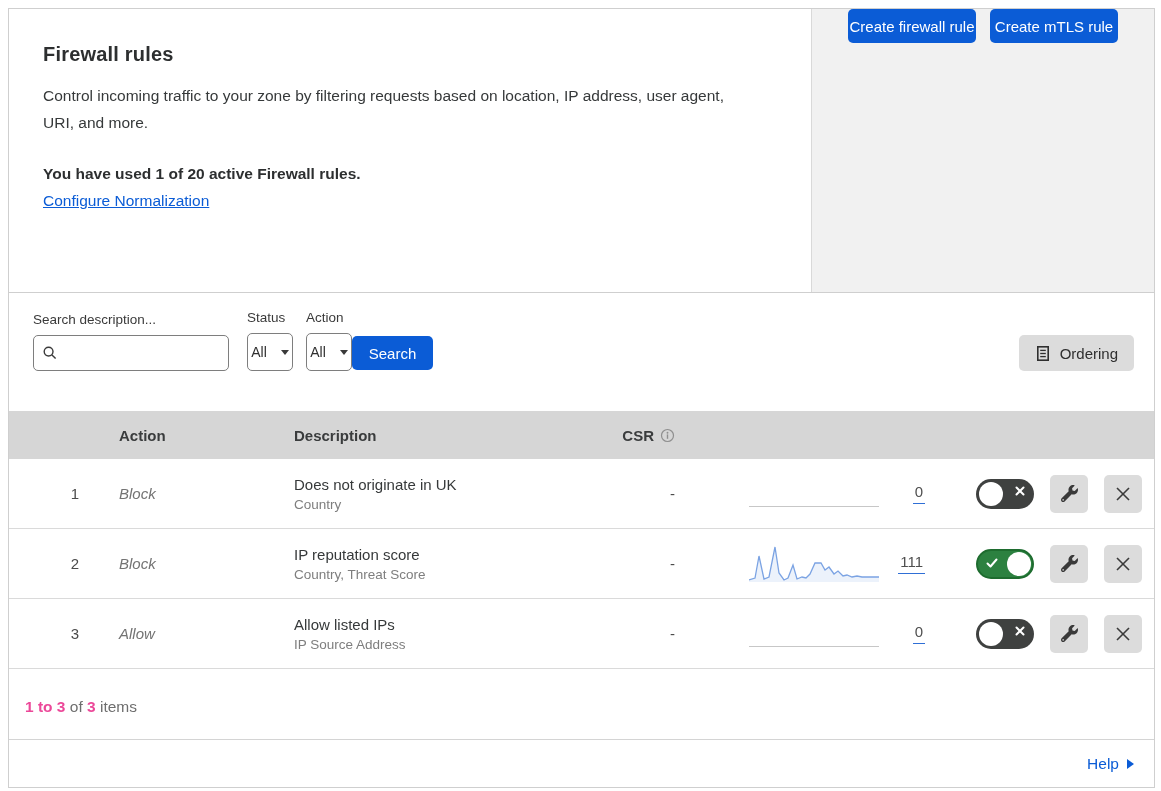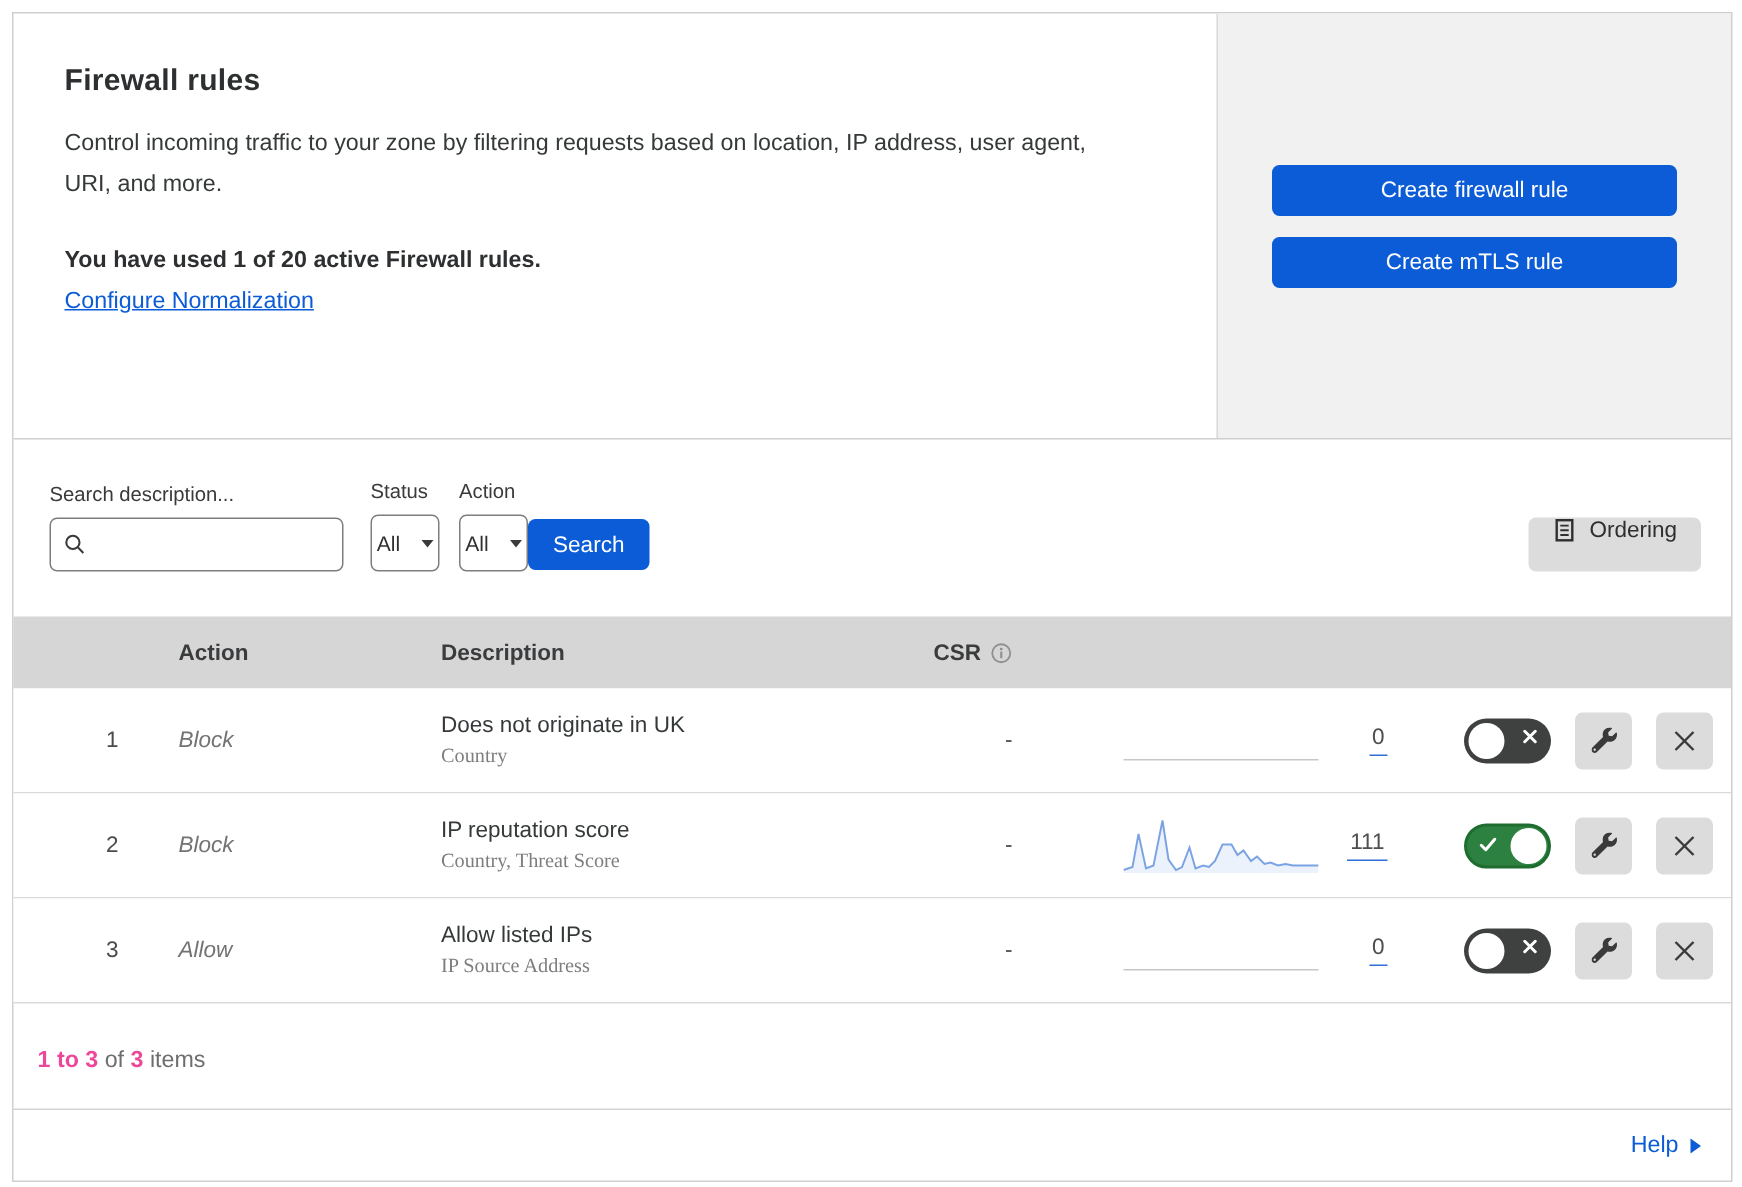--- a/index.html
+++ b/index.html
@@ -22,58 +22,58 @@
   .hero{display:flex;height:284px;border-bottom:1px solid #cfcfcf;}
   .hero-left{flex:1;padding:34px 40px 0 34px;}
   .hero-title{font-size:20px;font-weight:600;color:#2d2f30;letter-spacing:.2px;}
   .hero-desc{margin-top:17px;font-size:15.5px;line-height:1.72;max-width:710px;color:#36393a;}
   .hero-usage{margin-top:29px;font-size:15.5px;font-weight:700;color:#2d2f30;}
   .hero-norm{margin-top:27px;font-size:15.5px;color:#36393a;}
   .hero-norm b{color:#2d2f30;}
   .hero-link{display:inline-block;margin-top:9px;font-size:15.5px;color:var(--blue);
     text-decoration:underline;cursor:pointer;}
   .hero-right{width:343px;background:var(--panel-gray);border-left:1px solid #d9d9d9;
-    display:flex;flex-direction:column;justify-content:center;gap:14px;padding:0 36px;}
+    display:flex;flex-direction:row;justify-content:center;gap:14px;padding:0 36px;}
   .btn-primary{background:var(--blue);color:#fff;border:none;border-radius:5px;
     height:34px;font-size:15px;font-family:inherit;cursor:pointer;width:100%;}
 
   
-  .filterbar{height:118px;display:flex;align-items:flex-end;padding:0 20px 30px 24px;}
+  .filterbar{height:118px;display:flex;align-items:flex-end;padding:0 20px 40px 24px;}
   .fgroup{display:flex;flex-direction:column;}
   .flabel{font-size:13.5px;color:#3a3a3a;margin-bottom:8px;}
   .searchbox{width:196px;height:36px;border:1px solid #7e7e7e;border-radius:5px;
     display:flex;align-items:center;padding:0 8px;background:#fff;}
   .searchbox input{border:none;outline:none;flex:1;min-width:0;font-size:14px;
     font-family:inherit;background:transparent;margin-left:6px;}
   .g-status{margin-left:18px;margin-top:20px;}
   .g-action{margin-left:13px;}
   .dropdown{height:38px;width:46px;border:1px solid #7e7e7e;border-radius:5px;background:#fff;
     display:flex;align-items:center;justify-content:center;gap:14px;font-size:14px;
     font-family:inherit;color:#2f2f2f;cursor:pointer;}
   .caret{width:0;height:0;border-left:4px solid transparent;border-right:4px solid transparent;
     border-top:5px solid #3a3a3a;display:inline-block;}
   .btn-search{width:81px;height:34px;margin-bottom:1px;border-radius:5px;}
   .btn-ordering{margin-left:auto;height:36px;padding:0 16px;background:var(--btn-gray);
-    border:none;border-radius:5px;display:flex;align-items:flex-start;gap:9px;font-size:15px;
+    border:none;border-radius:5px;display:flex;align-items:center;gap:9px;font-size:15px;
     font-family:inherit;color:#2f2f2f;cursor:pointer;}
 
   
   .grid{display:grid;grid-template-columns:95px 175px 302px 110px 248px 1fr;align-items:center;}
   .thead{height:48px;background:var(--thead-bg);font-size:15px;font-weight:600;color:#3a3c3d;}
   .col-num{text-align:right;padding-right:25px;}
   .col-action{padding-left:15px;}
   .col-desc{padding-left:15px;}
   .col-csr{text-align:right;padding-right:16px;}
   .col-csr-h{display:flex;justify-content:flex-end;align-items:center;gap:6px;padding-right:16px;}
   .col-activity-h{padding-left:23px;}
   .trow{height:70px;border-bottom:1px solid #dadada;background:#fff;}
   .trow .col-num{font-size:15px;color:#4b4b4b;}
   .trow .col-action{font-size:15px;color:#737373;font-style:italic;}
   .row-title{font-size:15px;color:#36393a;}
-  .row-sub{font-size:13.5px;color:#7e7e7e;margin-top:4px;font-family:Liberation Serif, serif;}
+  .row-sub{font-size:13.5px;color:#7e7e7e;margin-top:4px;}
   .trow .col-csr{font-size:15px;color:#4b4b4b;}
   .col-activity{display:flex;align-items:center;padding-left:58px;}
   .spark-wrap{width:130px;height:44px;display:flex;align-items:flex-end;}
   .flatline{width:130px;border-top:1px solid #c7c7c7;margin-bottom:9px;}
   .activity-link{margin-left:auto;margin-right:14px;font-size:15px;color:#4f4f4f;
     text-decoration:none;border-bottom:1.5px solid #2f6fd6;padding:0 2px 3px;cursor:pointer;}
   .col-controls{display:flex;align-items:center;justify-content:flex-end;gap:16px;padding-right:12px;}
   .toggle{width:58px;height:30px;border-radius:16px;position:relative;display:inline-block;cursor:pointer;flex:none;}
   .toggle .knob{width:24px;height:24px;border-radius:50%;background:#fff;position:absolute;top:3px;}
   .toggle.off{background:var(--off);}

